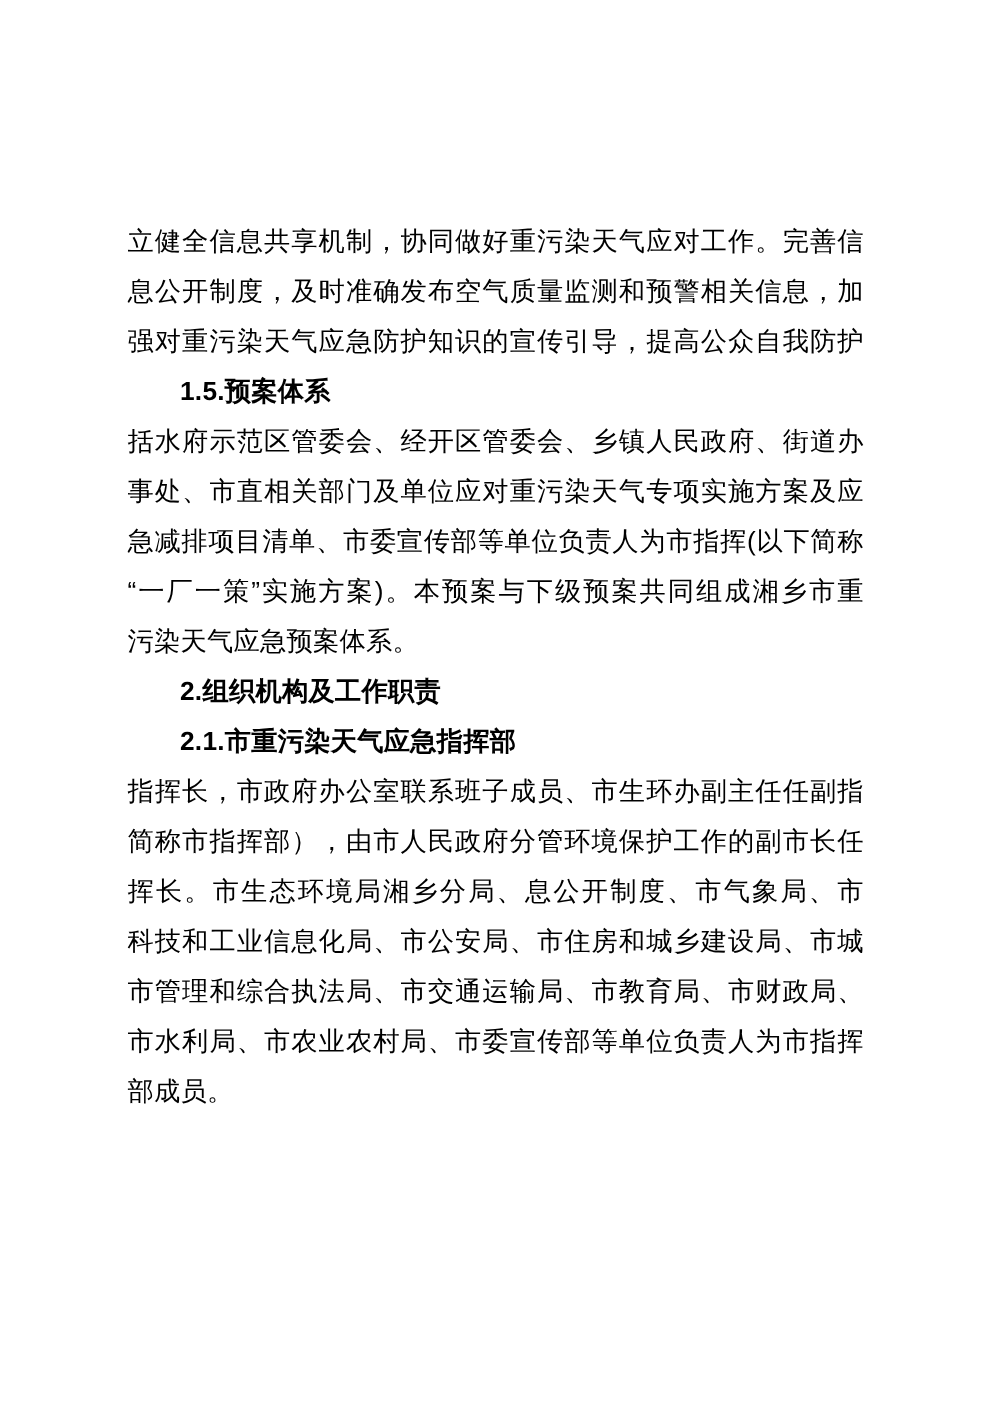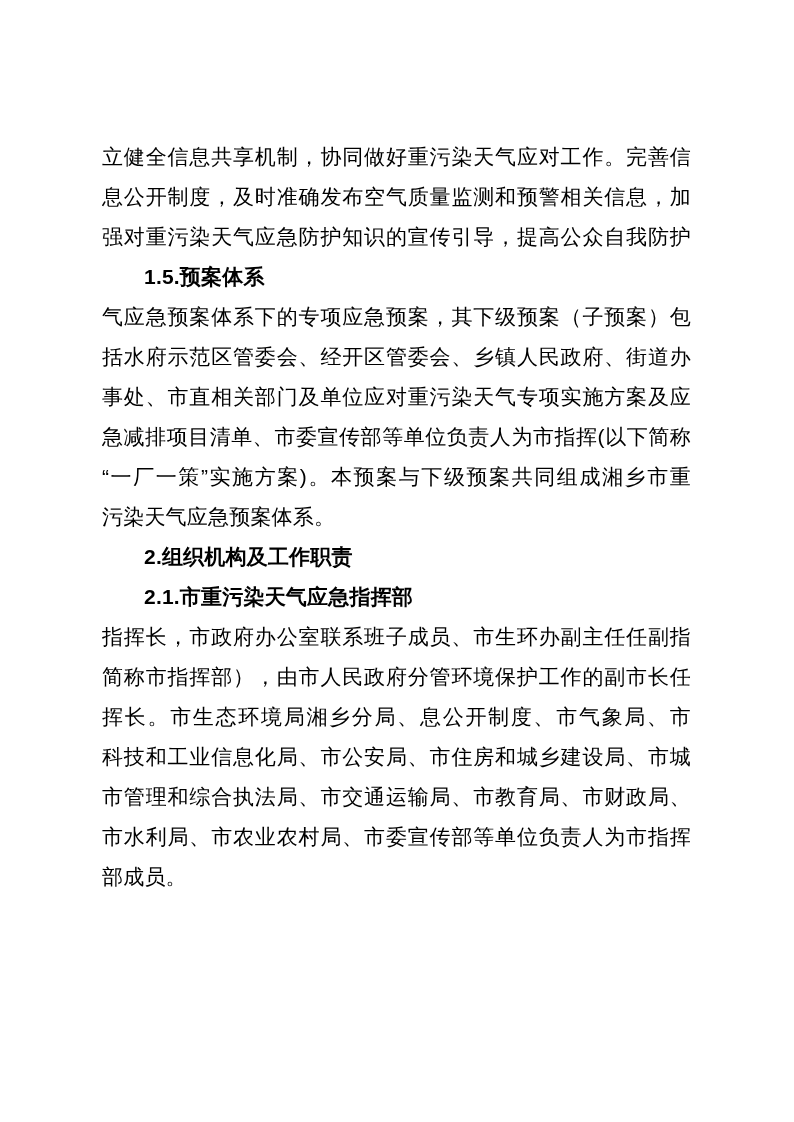--- a/index.html
+++ b/index.html
@@ -8,20 +8,21 @@
     background: #ffffff;
   }
   .page {
     position: relative;
     width: 794px;
     height: 999px;
     background: #ffffff;
     overflow: hidden;
     font-family: "Liberation Sans", sans-serif;
     color: #000000;
+    margin-top: 37px;
   }
   .content {
     position: absolute;
     left: 102px;
     top: 137px;
     width: 589px;
   }
   .para {
     margin: 0;
     padding: 0;
@@ -63,21 +64,20 @@
   <div class="content" id="doc-content">
       <div class="para body">
         <div class="line fill">立健全信息共享机制，协同做好重污染天气应对工作。完善信</div>
         <div class="line fill">息公开制度，及时准确发布空气质量监测和预警相关信息，加</div>
         <div class="line fill">强对重污染天气应急防护知识的宣传引导，提高公众自我防护</div>
       </div>
       <div class="para heading">
         <div class="line indent">1.5.预案体系</div>
       </div>
       <div class="para body">
-        <div class="line fill">气应急预案体系下的专项应急预案，其下级预案（子预案）包</div>
         <div class="line fill">括水府示范区管委会、经开区管委会、乡镇人民政府、街道办</div>
         <div class="line fill">事处、市直相关部门及单位应对重污染天气专项实施方案及应</div>
         <div class="line fill">急减排项目清单、市委宣传部等单位负责人为市指挥(以下简称</div>
         <div class="line fill">“一厂一策”实施方案)。本预案与下级预案共同组成湘乡市重</div>
         <div class="line">污染天气应急预案体系。</div>
       </div>
       <div class="para heading">
         <div class="line indent">2.组织机构及工作职责</div>
       </div>
       <div class="para heading">

